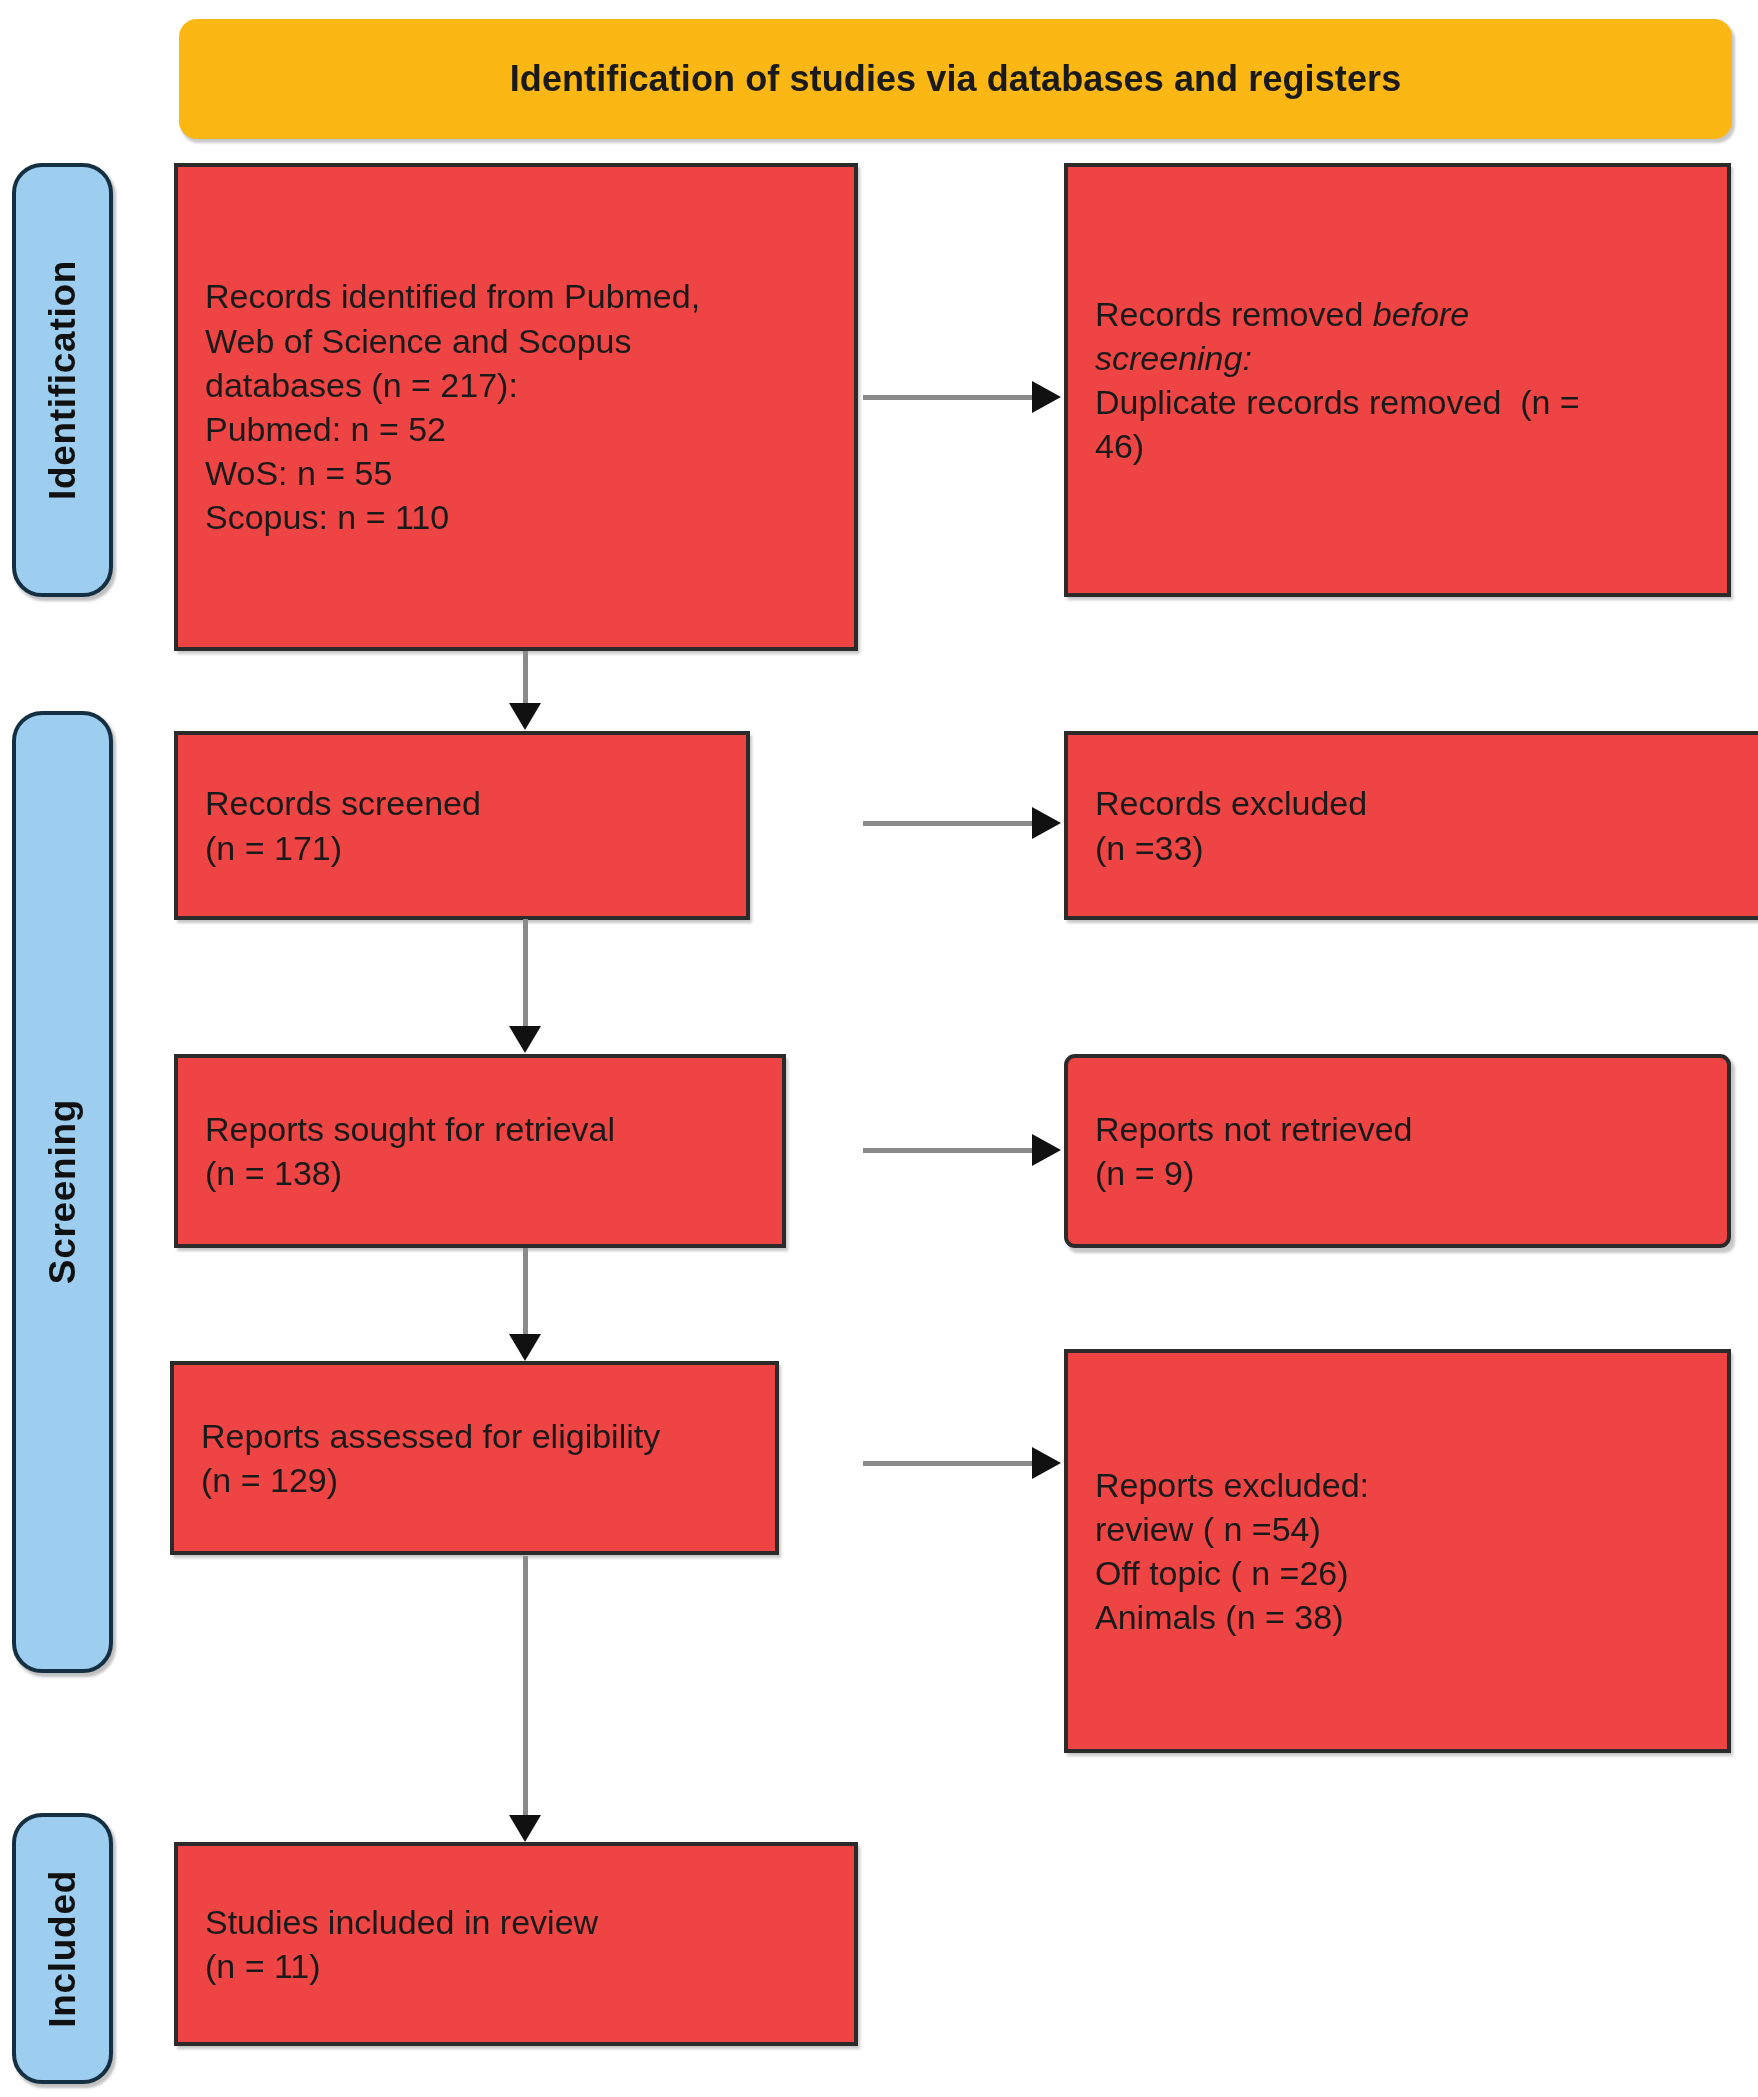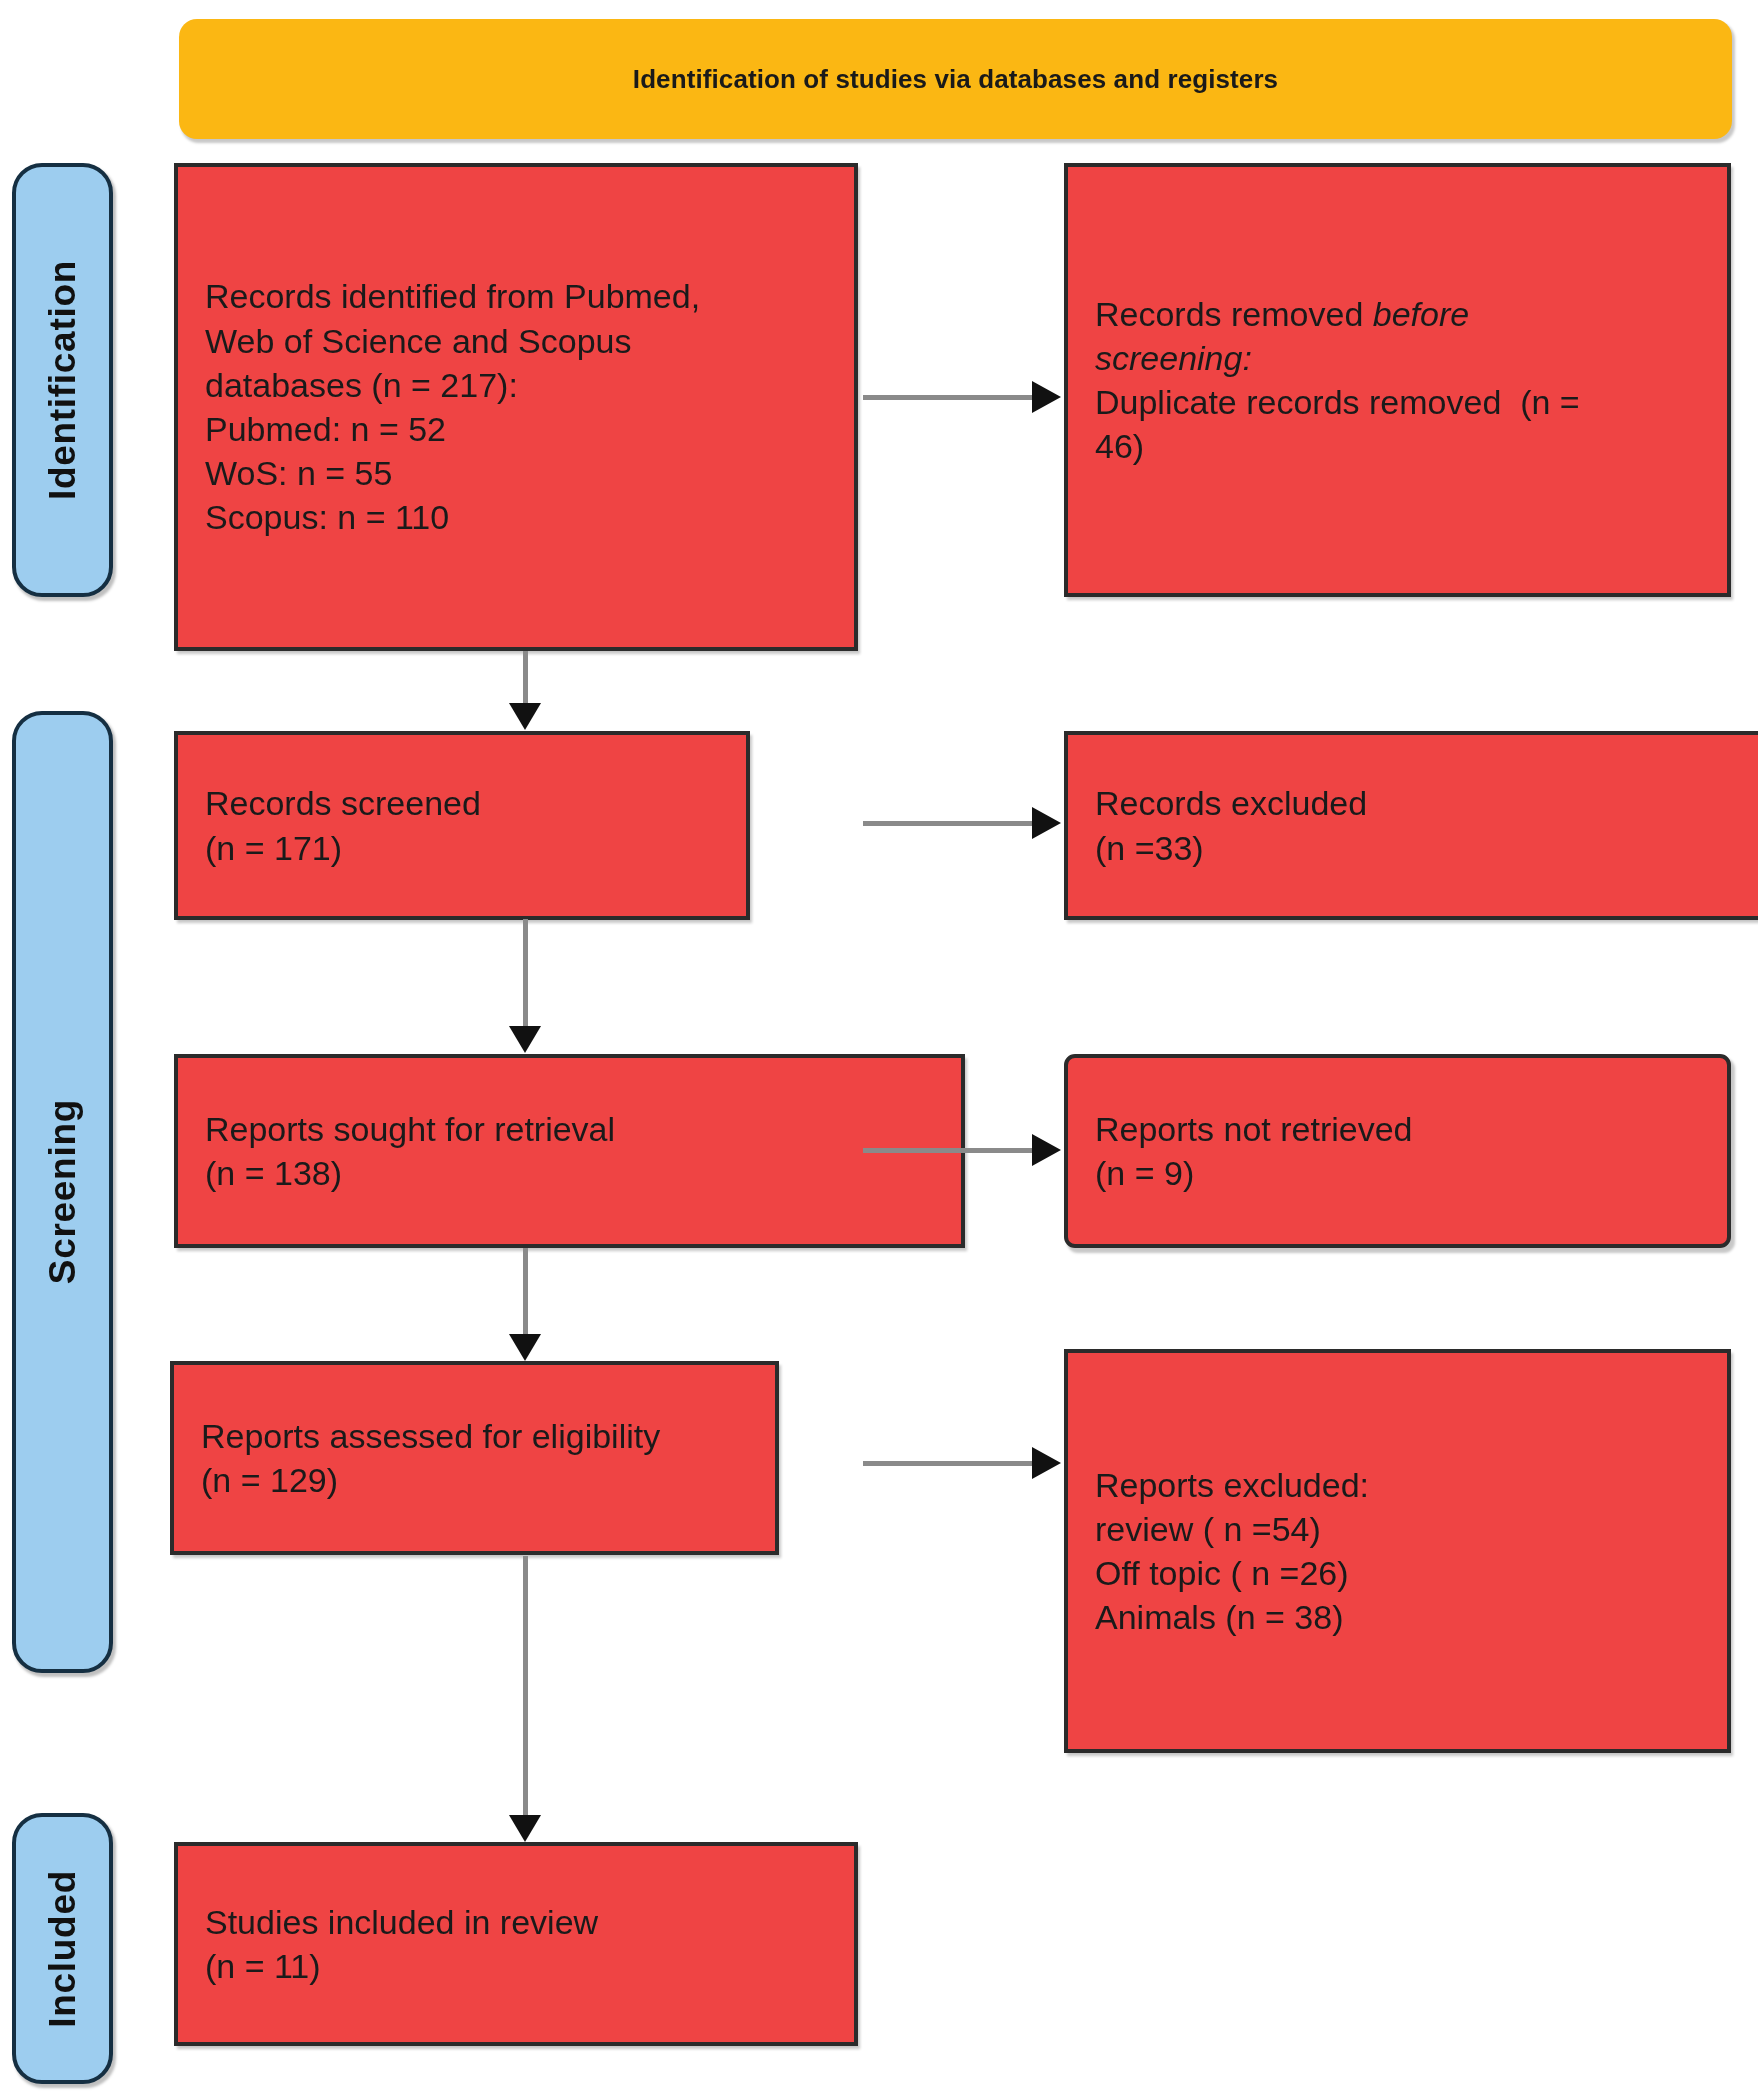--- a/index.html
+++ b/index.html
@@ -29,21 +29,21 @@
     height: 120px;
     background: #FBB713;
     border-radius: 18px;
     box-shadow: 2.1px 3.4px 2.7px rgba(0,0,0,0.22);
     display: flex;
     align-items: center;
     justify-content: center;
     box-sizing: border-box;
   }
   .banner-title {
-    font-size: 26px;
+    font-size: 36px;
     font-weight: bold;
     color: #1a1a1a;
     letter-spacing: 0.1px;
     text-align: center;
     line-height: 1.1;
   }
 
   
   .phase {
     position: absolute;
@@ -90,21 +90,21 @@
     color: #1a1a1a;
     white-space: pre-wrap;
   }
   .box-text em {
     font-style: italic;
   }
 
   
   #box-identified { left: 174px; top: 163px;  width: 684px; height: 488px; }
   #box-screened   { left: 174px; top: 731px; width: 576px; height: 189px; }
-  #box-sought     { left: 174px; top: 1054px; width: 791px; height: 194px; justify-content: center; }
+  #box-sought     { left: 174px; top: 1054px; width: 612px; height: 194px; justify-content: center; }
   #box-assessed   { left: 170px; top: 1361px; width: 609px; height: 194px; }
   #box-included   { left: 174px; top: 1842px; width: 684px; height: 204px; }
 
   
   #box-removed        { left: 1064px; top: 163px;  width: 667px; height: 434px; }
   #box-excluded-recs  { left: 1064px; top: 731px; width: 728px; height: 189px; }
   #box-not-retrieved  { left: 1064px; top: 1054px; width: 667px; height: 194px; border-radius: 11px; }
   #box-excluded-reps  { left: 1064px; top: 1349px; width: 667px; height: 404px; }
 
   

